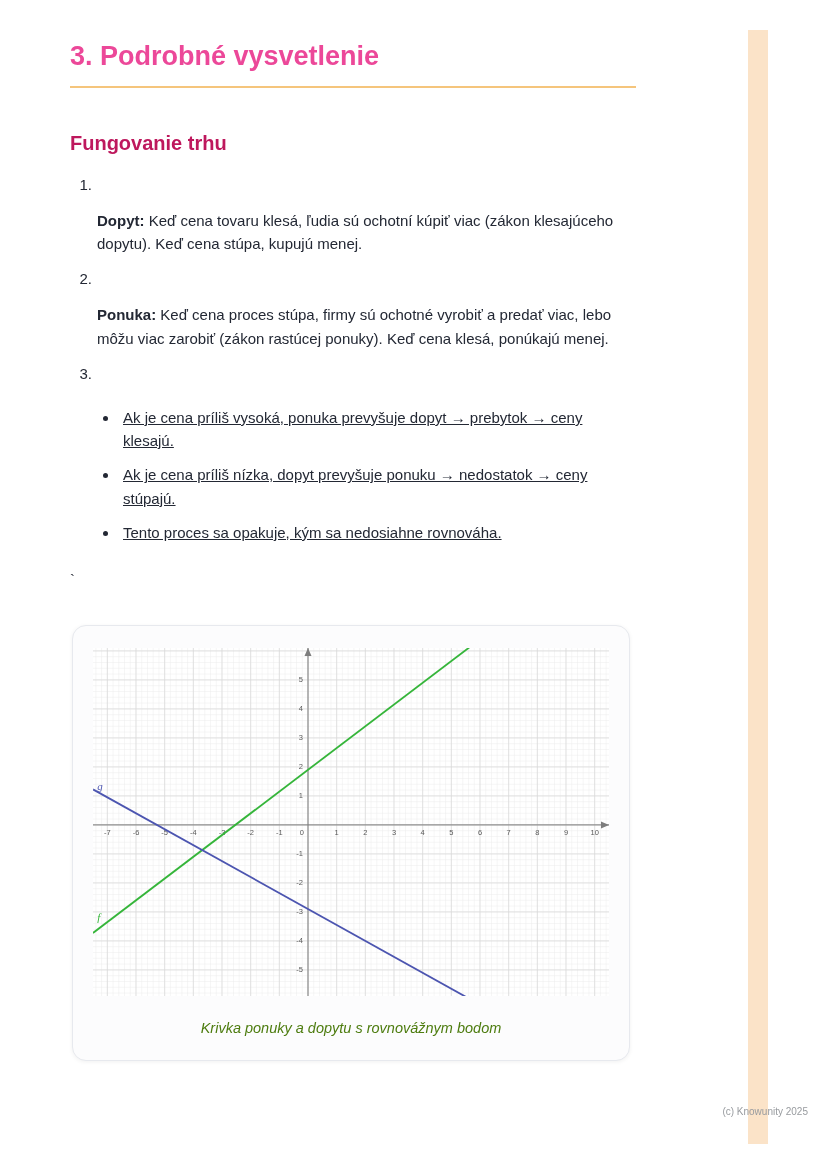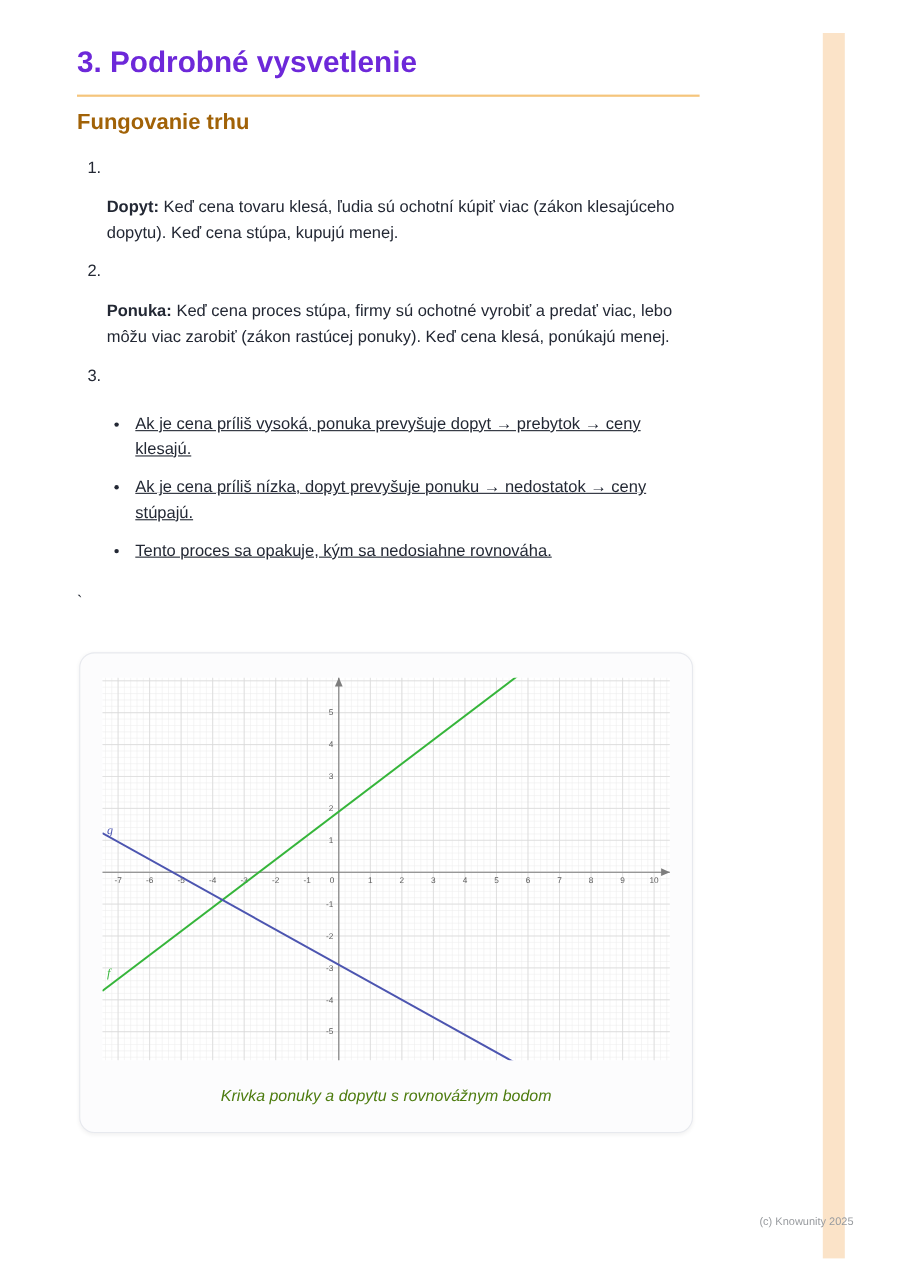--- a/index.html
+++ b/index.html
@@ -20,31 +20,31 @@
   .content{
     position:absolute;
     left:70px;top:40px;
     width:566px;
   }
   h1{
     margin:0;
     font-size:27px;
     line-height:1.25;
     font-weight:700;
-    color:#6d28d9;
+    color:#ec4899;
   }
   .divider{
     margin-top:12px;
     border-bottom:2px solid #f5c57c;
   }
   h2{
-    margin:12px 0 0 0;
+    margin:44px 0 0 0;
     font-size:20px;
     font-weight:700;
-    color:#a16207;
+    color:#be185d;
   }
   .intro{
     margin:16px 0 0 0;
     font-size:15px;
     line-height:1.6;
   }
   .olist{margin-top:18px;}
   .oli{
     display:flex;
     margin-bottom:12px;
@@ -92,21 +92,21 @@
   figure{margin:0;}
   figcaption{
     margin-top:20px;
     font-size:14.5px;
     font-style:italic;
     color:#4d7c0f;
     text-align:center;
   }
   .footer{
     position:absolute;
-    right:52px;bottom:54px;
+    right:20px;bottom:54px;
     font-size:10px;
     color:#989b9f;
     z-index:2;
   }
 </style>
 </head>
 <body>
 
 <div class="page">
   <div class="stripe"></div>

